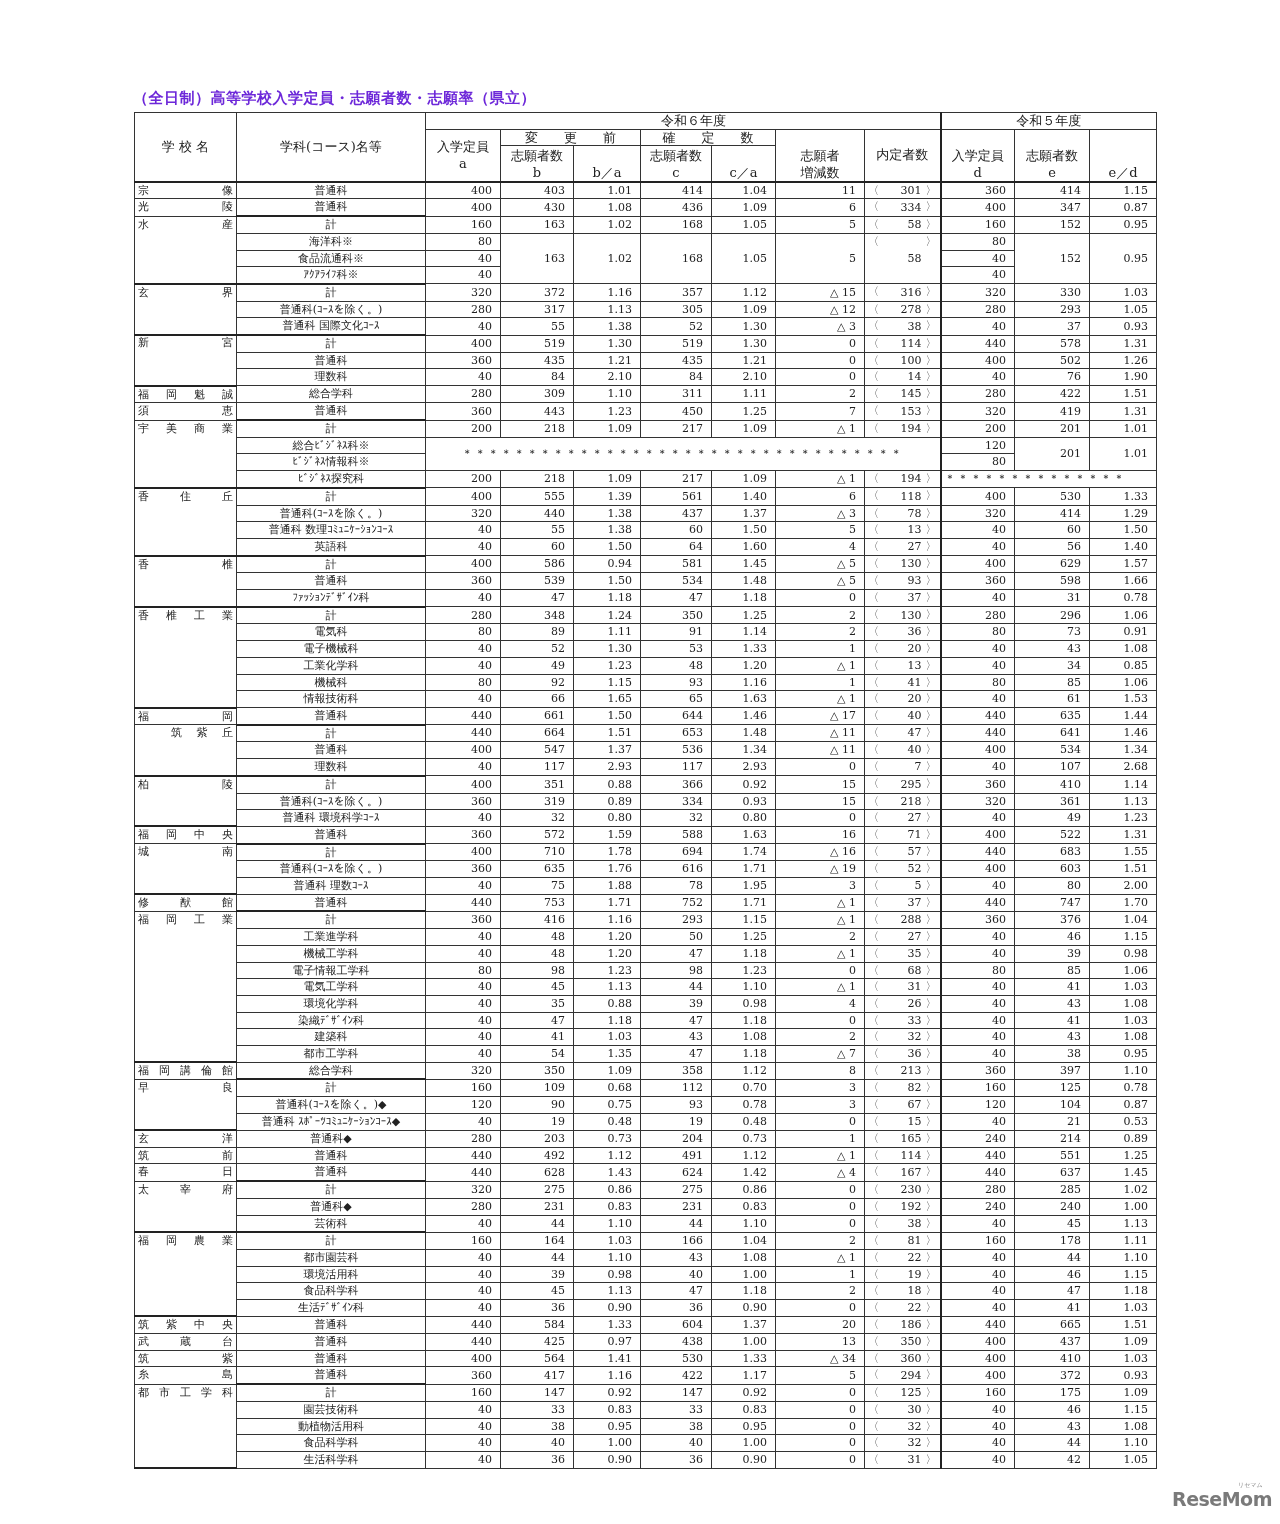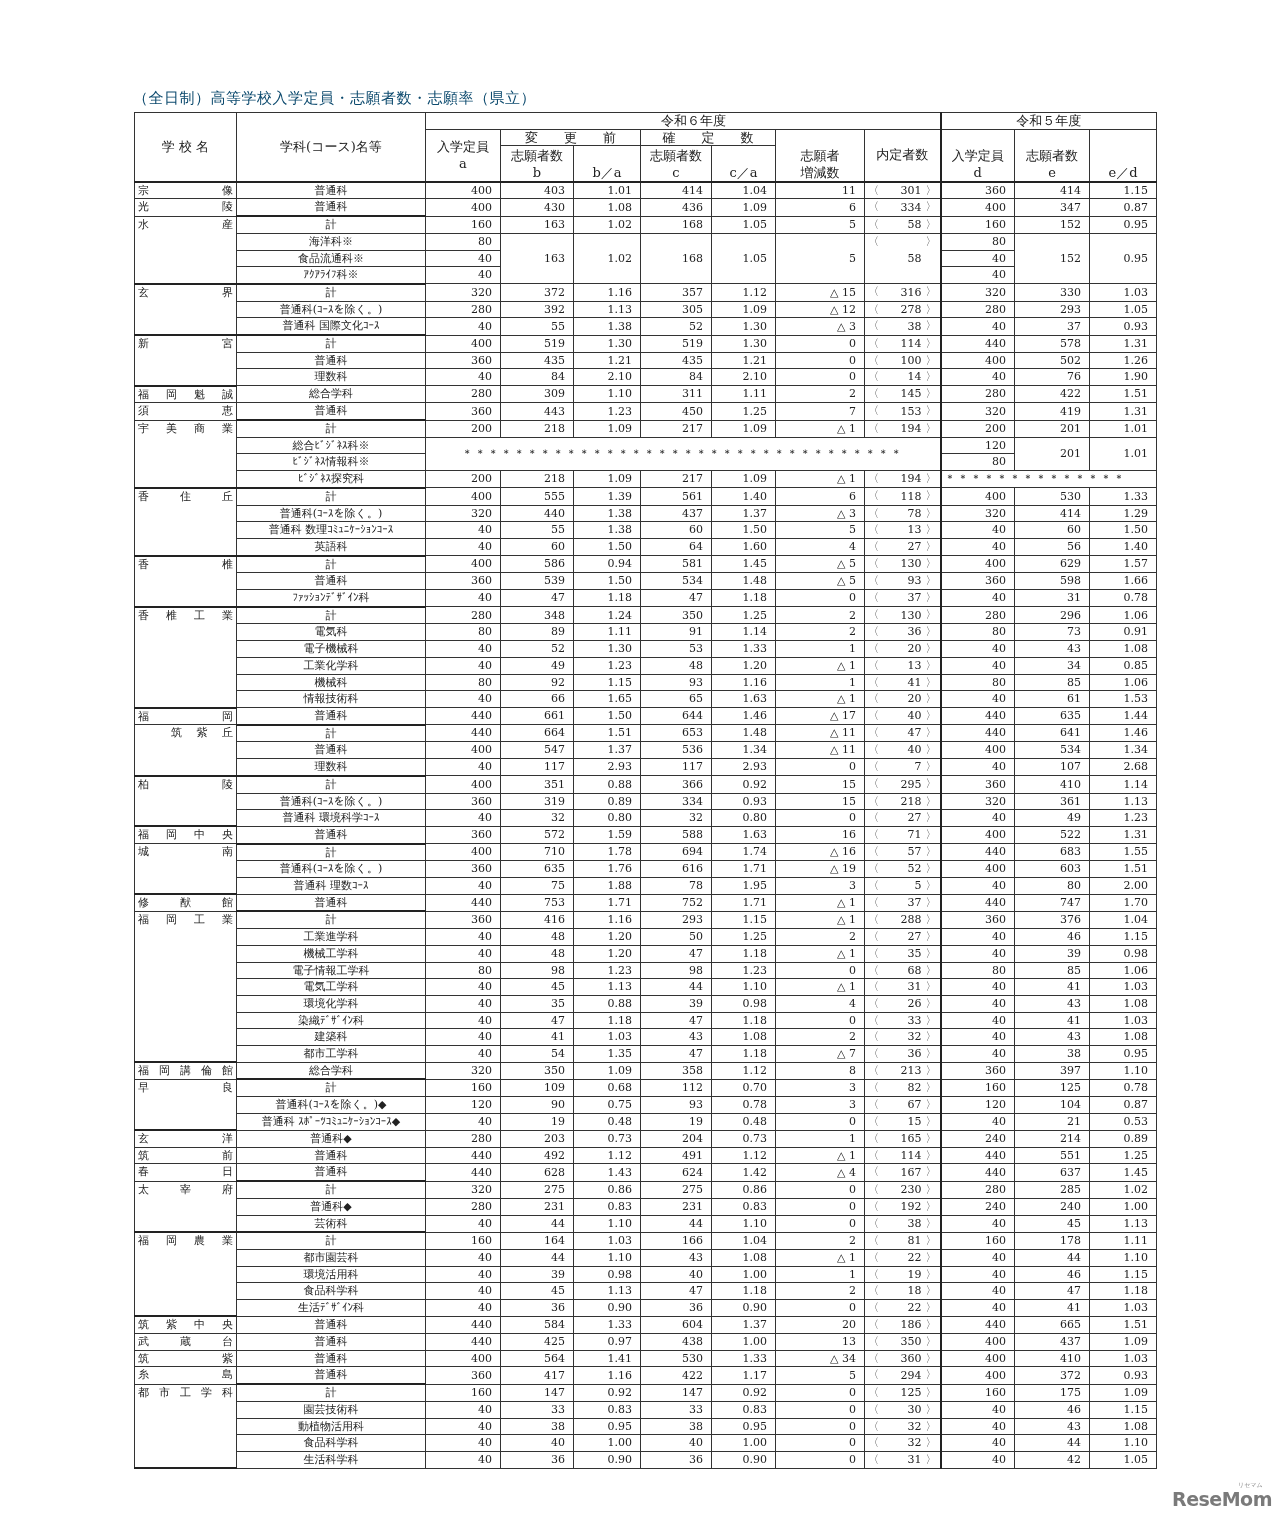--- a/index.html
+++ b/index.html
@@ -1,17 +1,17 @@
 <!DOCTYPE html>
 <html><head>
 <meta charset="utf-8">
 <style>
   html,body{margin:0;padding:0;background:#fff;}
   body{width:1280px;height:1524px;position:relative;font-family:"DejaVu Serif","Liberation Serif",serif;color:#222;overflow:hidden;}
-  .title{position:absolute;left:133px;top:89px;font-family:"DejaVu Sans","Liberation Sans",sans-serif;font-weight:normal;font-size:15px;letter-spacing:0.5px;color:#0c4a6e;}
+  .title{position:absolute;left:133px;top:89px;font-family:"DejaVu Sans","Liberation Sans",sans-serif;font-weight:bold;font-size:15px;letter-spacing:0.5px;color:#6d28d9;}
   table.main{position:absolute;left:134px;top:112px;border-collapse:collapse;table-layout:fixed;width:1022px;}
   table.main td{border:1px solid #333;padding:0 3px;height:15.7px;line-height:15.7px;font-size:11px;white-space:nowrap;overflow:hidden;}
   table.main tr.hdr td{text-align:center;font-size:13px;}
   .school{font-size:11px;text-align:justify;text-align-last:justify;}
   .num{text-align:right;padding-right:8px !important;}
   .dept{text-align:center;}
   .small{font-size:9px;}
   .naitei{position:relative;text-align:right;padding-right:18px !important;}
   .naitei .lt{position:absolute;left:3px;top:0;color:#555;}
   .naitei .gt{position:absolute;right:3px;top:0;color:#555;}
@@ -171,21 +171,21 @@
         <td class="num">1.12</td>
         <td class="num">△ 15</td>
         <td class="naitei sep-r"><span class="lt">〈</span><span>316</span><span class="gt">〉</span></td>
         <td class="num">320</td>
         <td class="num">330</td>
         <td class="num">1.03</td>
       </tr>
       <tr>
         <td class="dept">普通科(ｺｰｽを除く。)</td>
         <td class="num">280</td>
-        <td class="num">392</td>
+        <td class="num">317</td>
         <td class="num">1.13</td>
         <td class="num">305</td>
         <td class="num">1.09</td>
         <td class="num">△ 12</td>
         <td class="naitei sep-r"><span class="lt">〈</span><span>278</span><span class="gt">〉</span></td>
         <td class="num">280</td>
         <td class="num">293</td>
         <td class="num">1.05</td>
       </tr>
       <tr>
@@ -195,21 +195,21 @@
         <td class="num">1.38</td>
         <td class="num">52</td>
         <td class="num">1.30</td>
         <td class="num">△ 3</td>
         <td class="naitei sep-r"><span class="lt">〈</span><span>38</span><span class="gt">〉</span></td>
         <td class="num">40</td>
         <td class="num">37</td>
         <td class="num">0.93</td>
       </tr>
       <tr class="thick-top">
-        <td class="school" rowspan="3" style="vertical-align: top; border-bottom: 2px solid rgb(34, 34, 34);">新　　宮</td>
+        <td class="school" rowspan="3" style="vertical-align: top; border-bottom: 2px solid rgb(34, 34, 34); font-family: Liberation Mono, monospace;">新　　宮</td>
         <td class="dept" style="border-top: 2px solid rgb(34, 34, 34);">計</td>
         <td class="num">400</td>
         <td class="num">519</td>
         <td class="num">1.30</td>
         <td class="num">519</td>
         <td class="num">1.30</td>
         <td class="num">0</td>
         <td class="naitei sep-r"><span class="lt">〈</span><span>114</span><span class="gt">〉</span></td>
         <td class="num">440</td>
         <td class="num">578</td>

